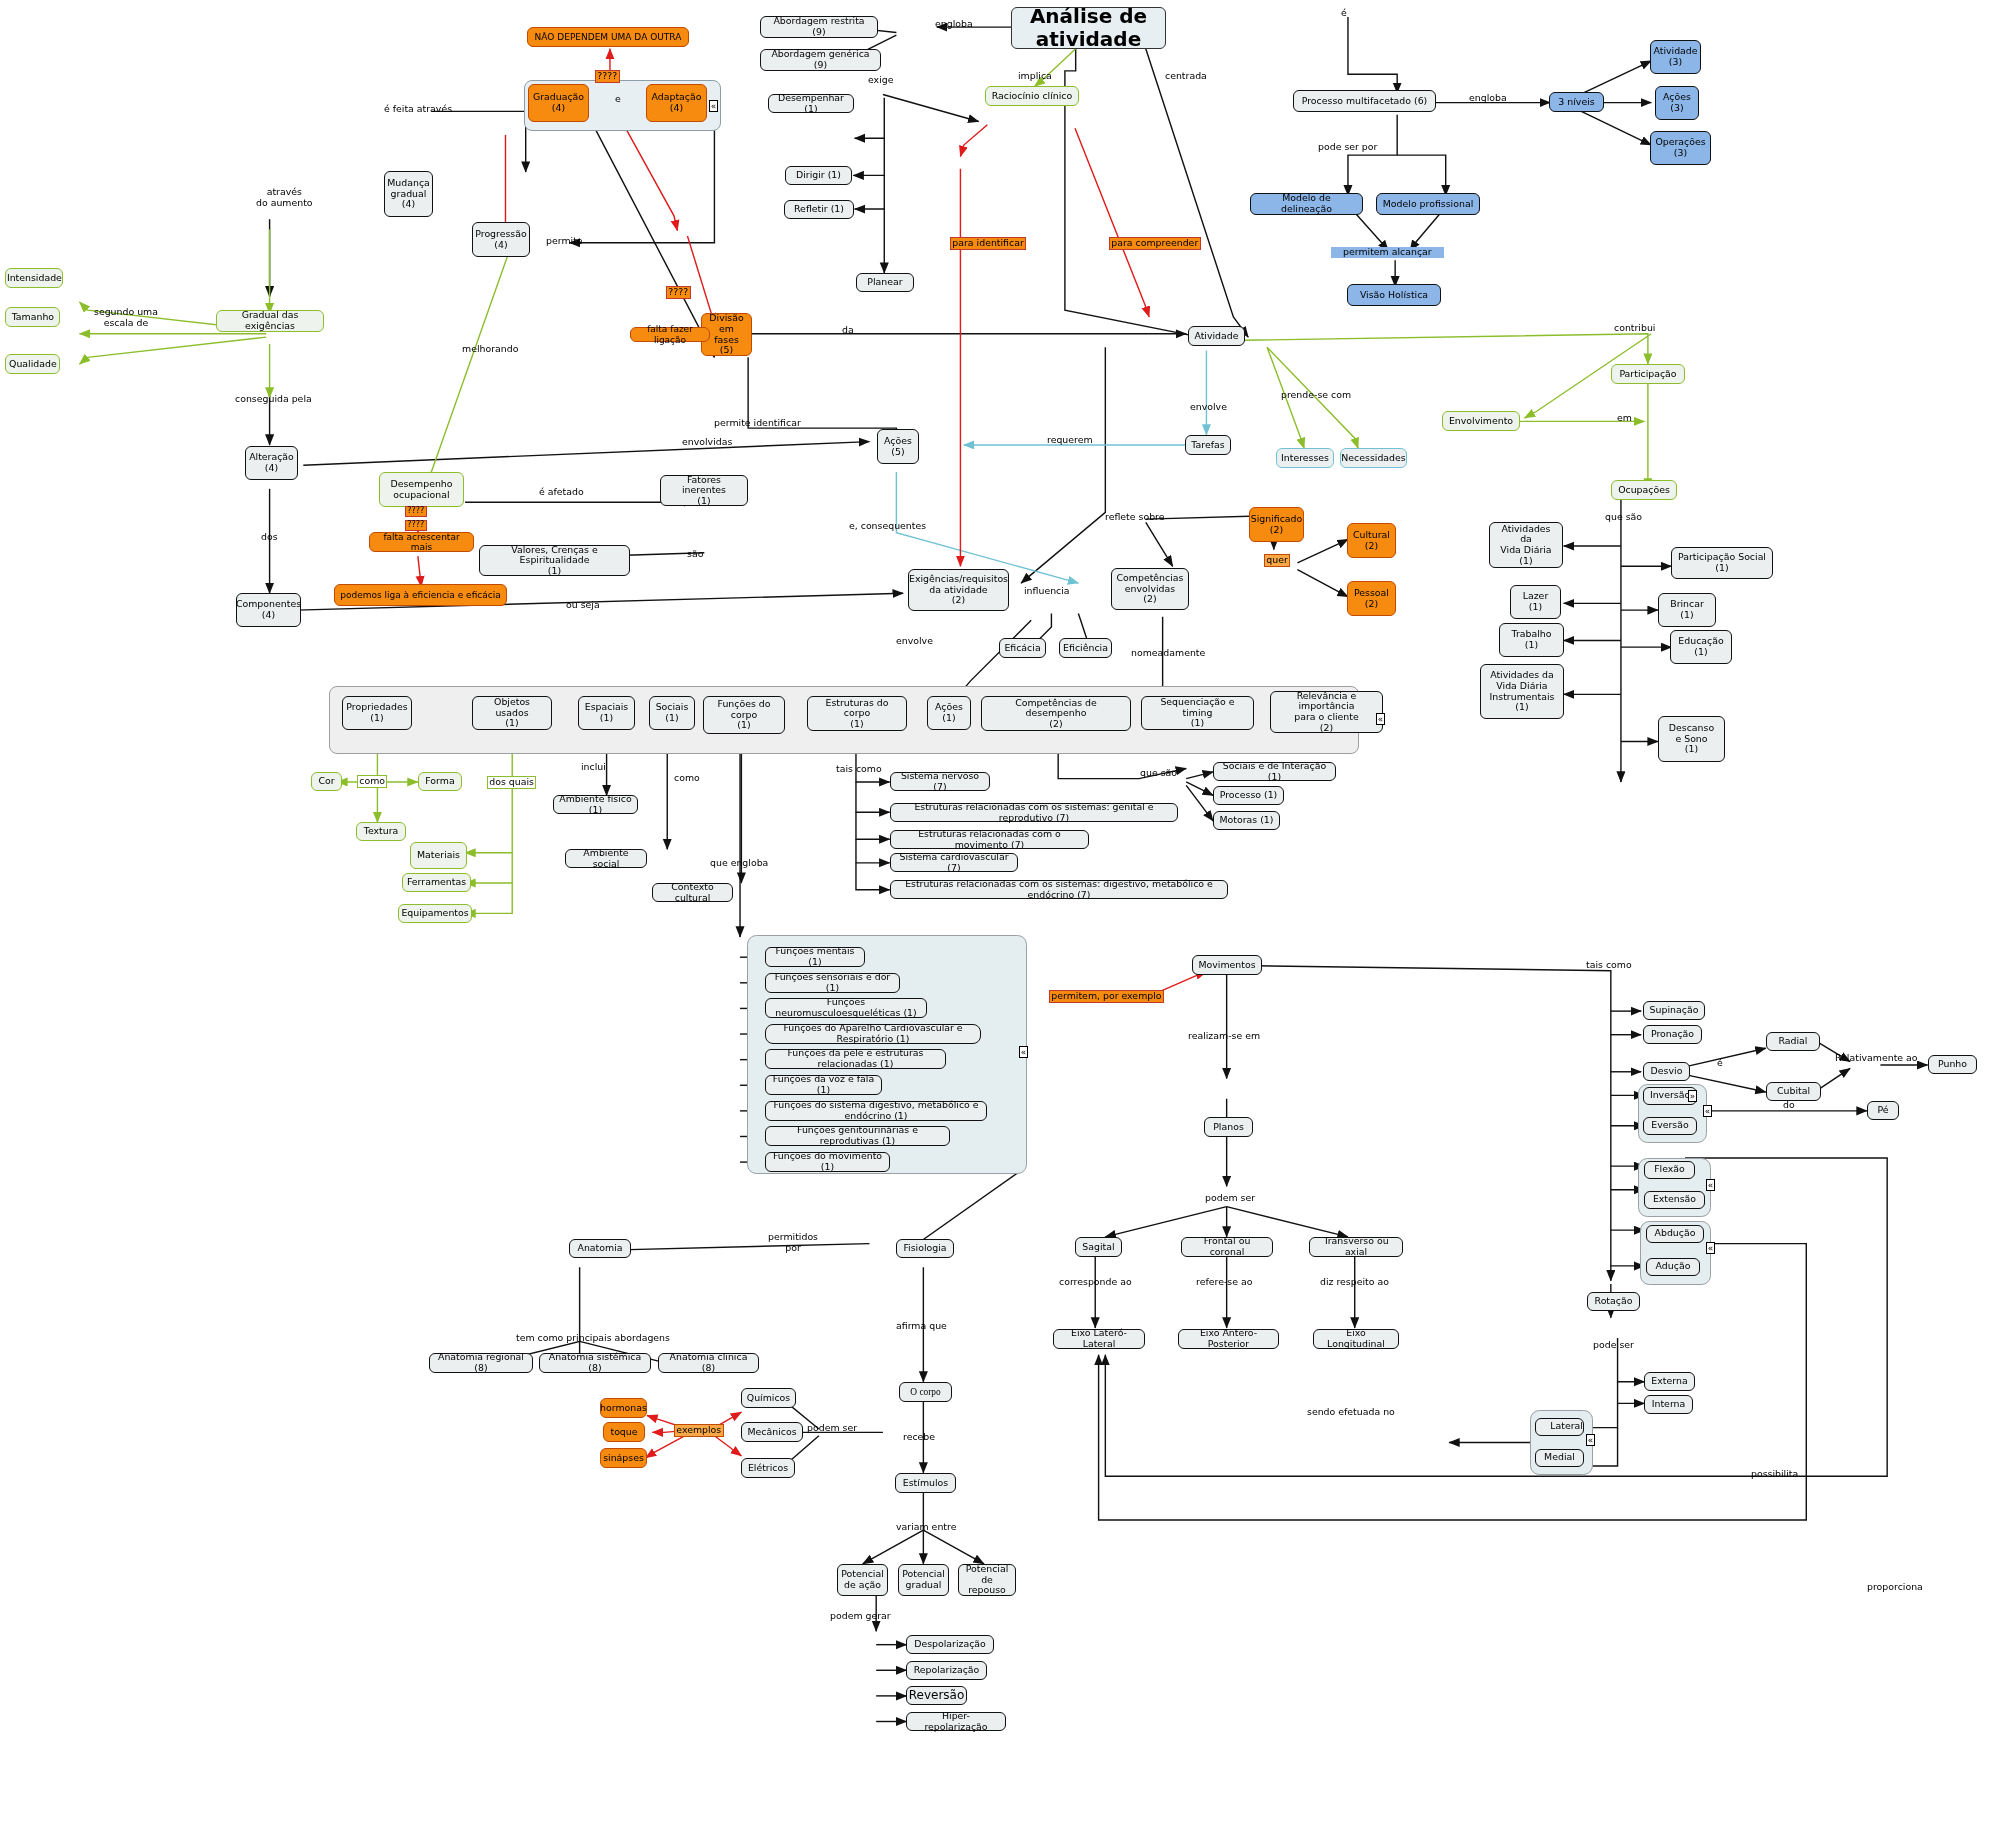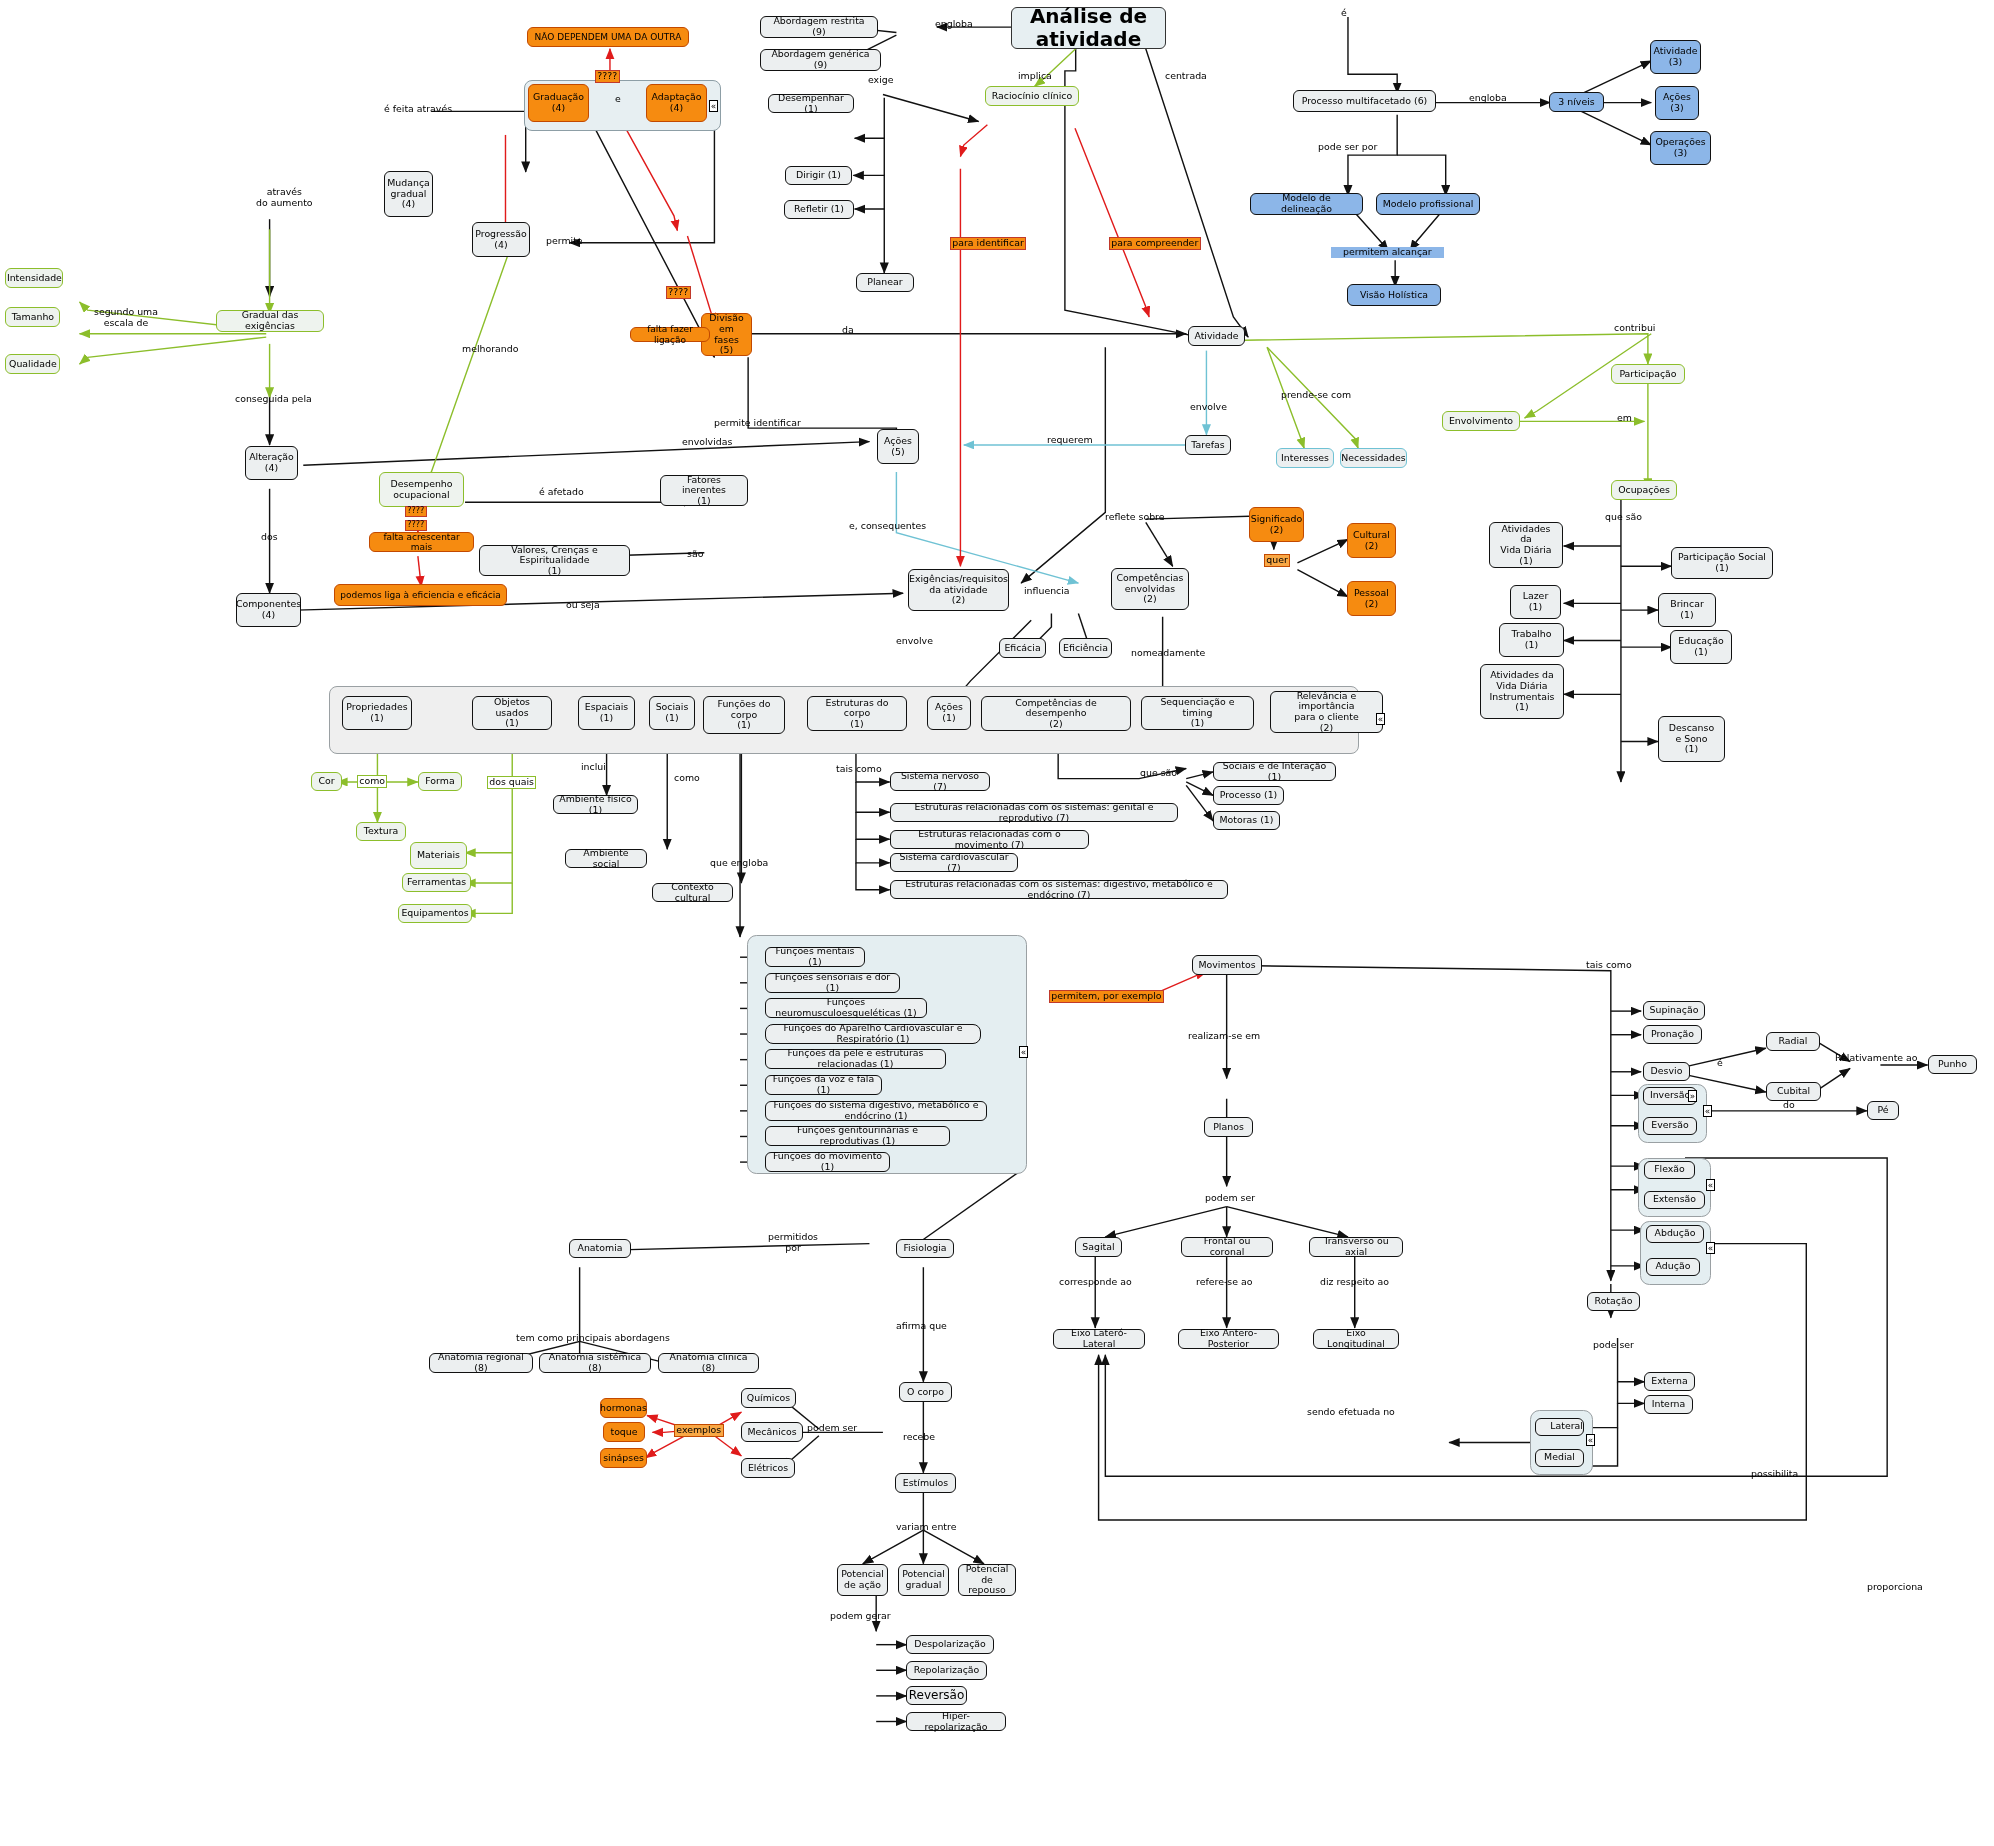--- a/index.html
+++ b/index.html
@@ -483,21 +483,21 @@
 <div class="group group-lt" style="left:1530px;top:1410px;width:61px;height:63px;"></div>
 <div class="node" style="left:1535px;top:1418px;width:49px;height:17.5px;font-size:9.4px;padding-left:19px;">Lateral</div>
 <div class="node" style="left:1535px;top:1449px;width:49px;height:17.5px;font-size:9.4px;">Medial</div>
 <div class="chev" style="left:1586px;top:1434px;">«</div>
 
 <div class="node" style="left:569px;top:1239px;width:62px;height:19px;font-size:9.4px;">Anatomia</div>
 <div class="node" style="left:896px;top:1239px;width:58px;height:19px;font-size:9.4px;">Fisiologia</div>
 <div class="node" style="left:429px;top:1353px;width:104px;height:20px;font-size:9.4px;">Anatomia regional (8)</div>
 <div class="node" style="left:539px;top:1353px;width:112px;height:20px;font-size:9.4px;">Anatomia sistémica (8)</div>
 <div class="node" style="left:658px;top:1353px;width:101px;height:20px;font-size:9.4px;">Anatomia clinica (8)</div>
-<div class="node" style="left:899px;top:1382px;width:53px;height:20px;font-size:9.4px;">O corpo</div>
+<div class="node" style="left:899px;top:1382px;width:53px;height:20px;font-size:9.4px;font-family:Liberation Serif, serif;">O corpo</div>
 <div class="node" style="left:895px;top:1473px;width:61px;height:20px;font-size:9.4px;">Estímulos</div>
 <div class="node" style="left:741px;top:1388px;width:55px;height:20px;font-size:9.4px;">Químicos</div>
 <div class="node" style="left:741px;top:1422px;width:62px;height:20px;font-size:9.4px;">Mecânicos</div>
 <div class="node" style="left:741px;top:1458px;width:54px;height:20px;font-size:9.4px;">Elétricos</div>
 <div class="node n-orange" style="left:600px;top:1398px;width:47px;height:20px;font-size:9.4px;">hormonas</div>
 <div class="node n-orange" style="left:603px;top:1422px;width:42px;height:20px;font-size:9.4px;">toque</div>
 <div class="node n-orange" style="left:600px;top:1448px;width:47px;height:20px;font-size:9.4px;">sinápses</div>
 
 <div class="node" style="left:837px;top:1564px;width:51px;height:32px;font-size:9.4px;">Potencial
 de ação</div>

